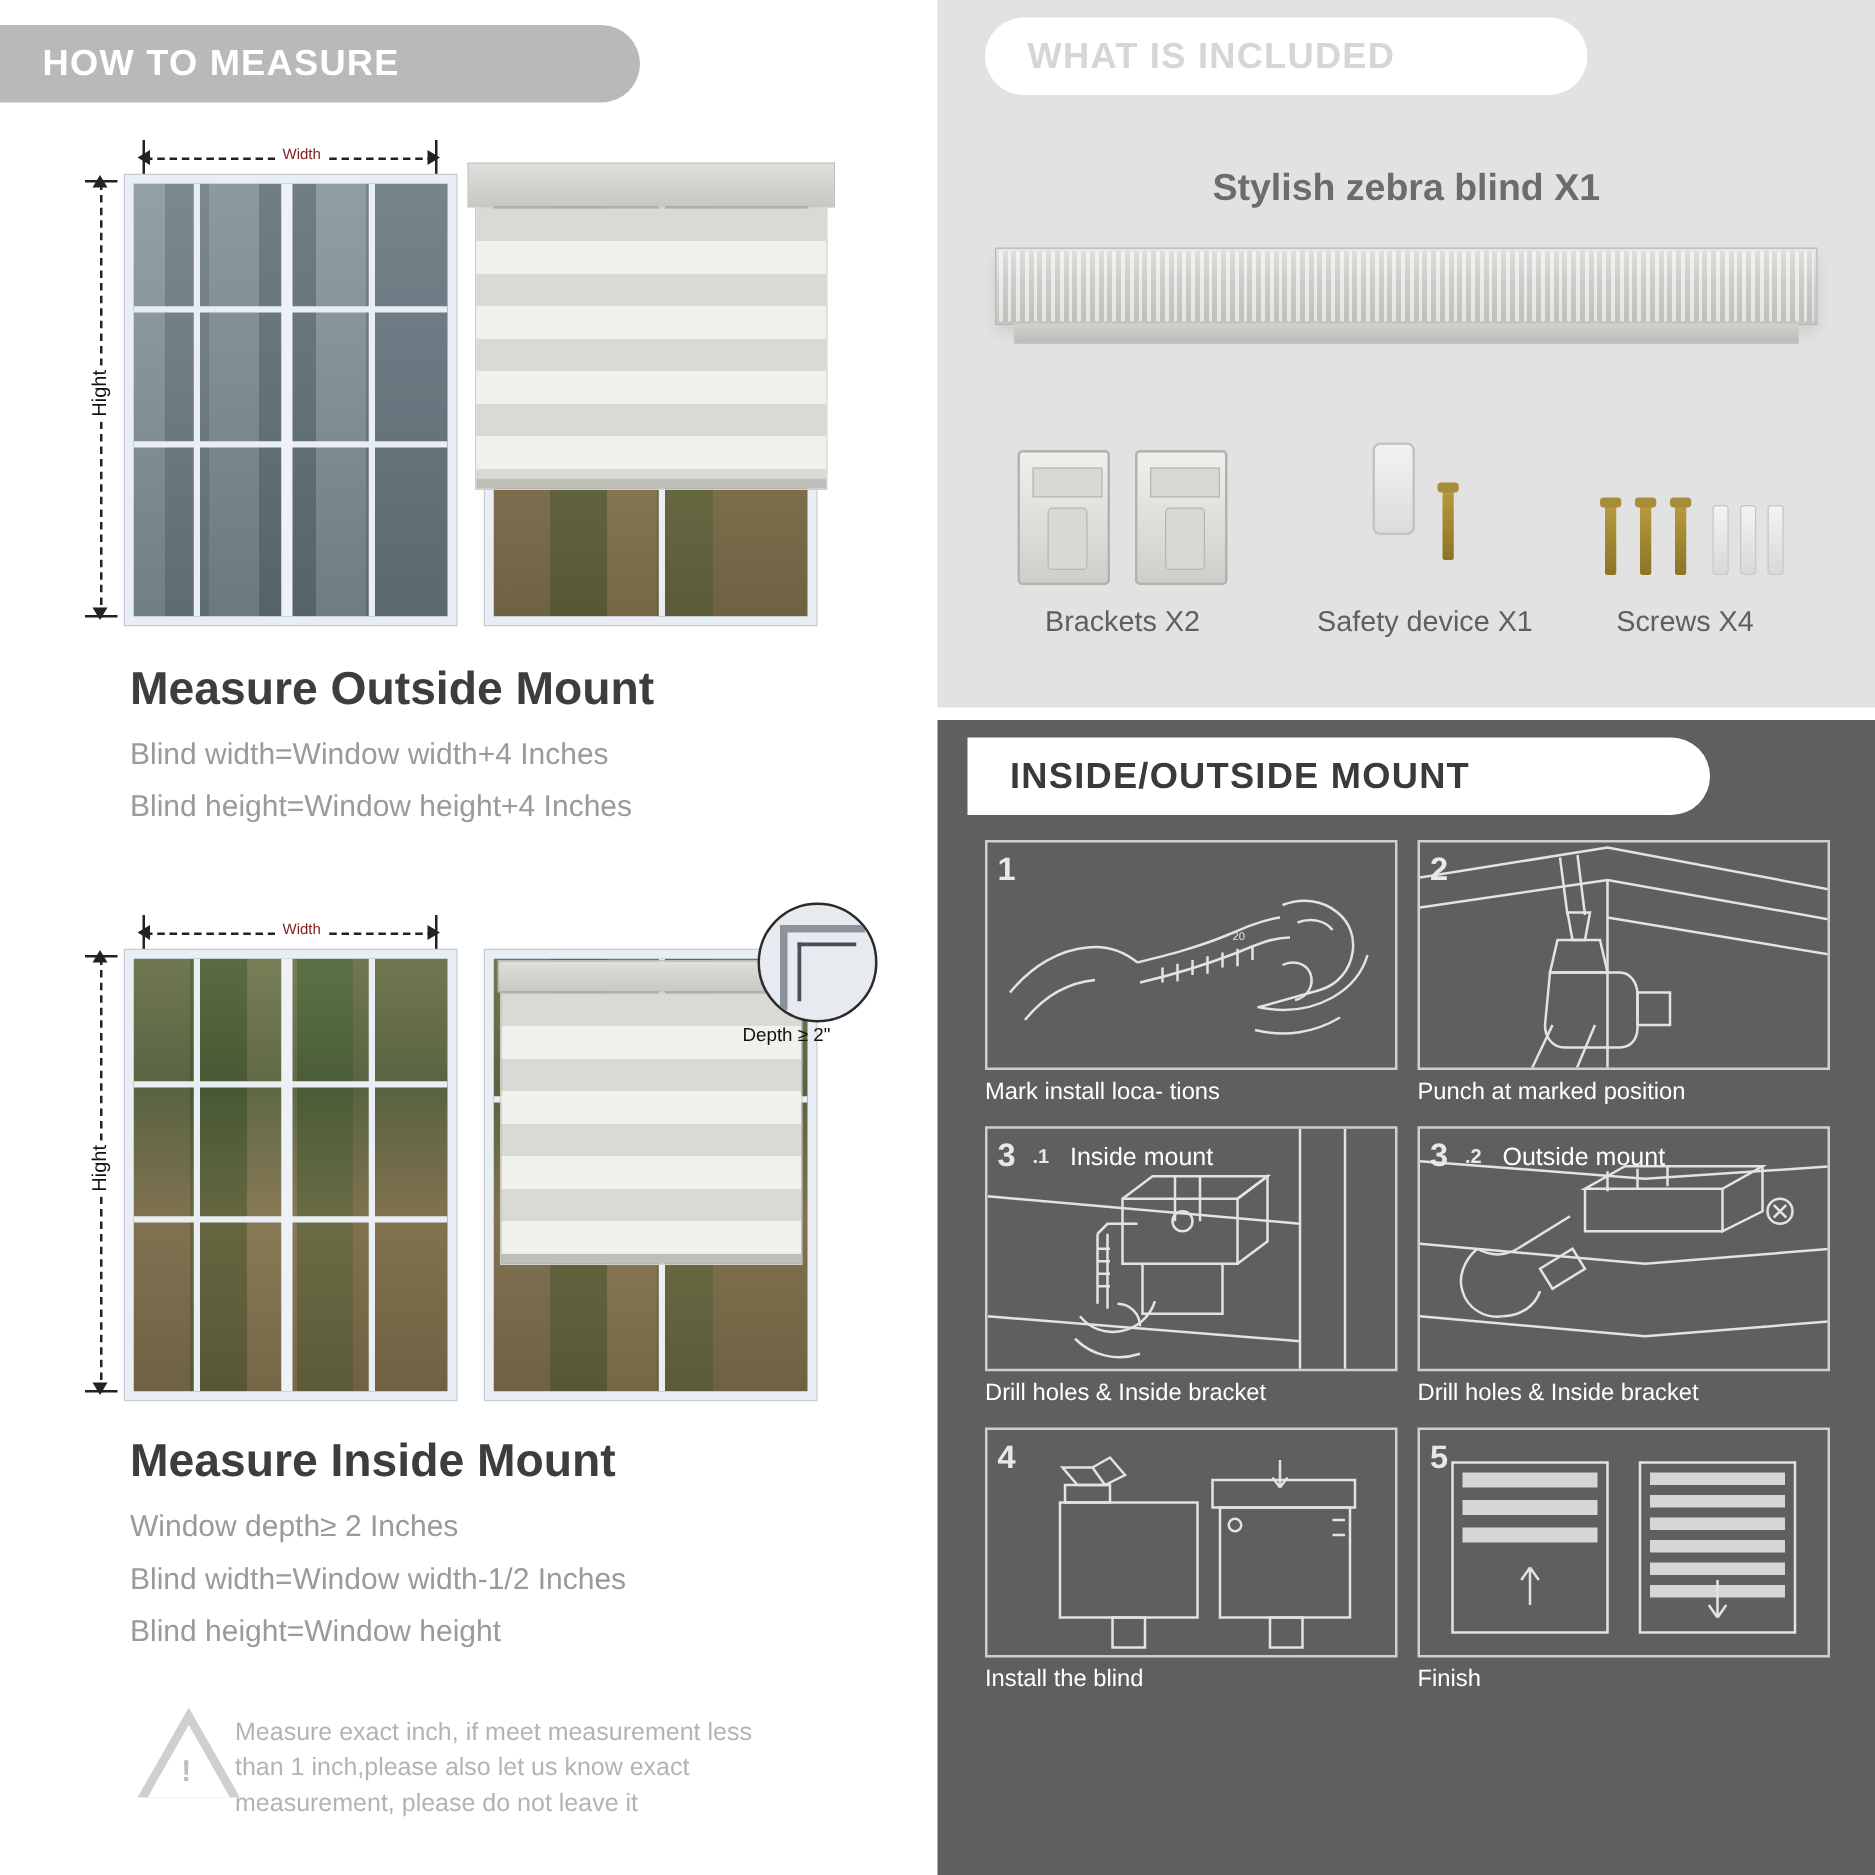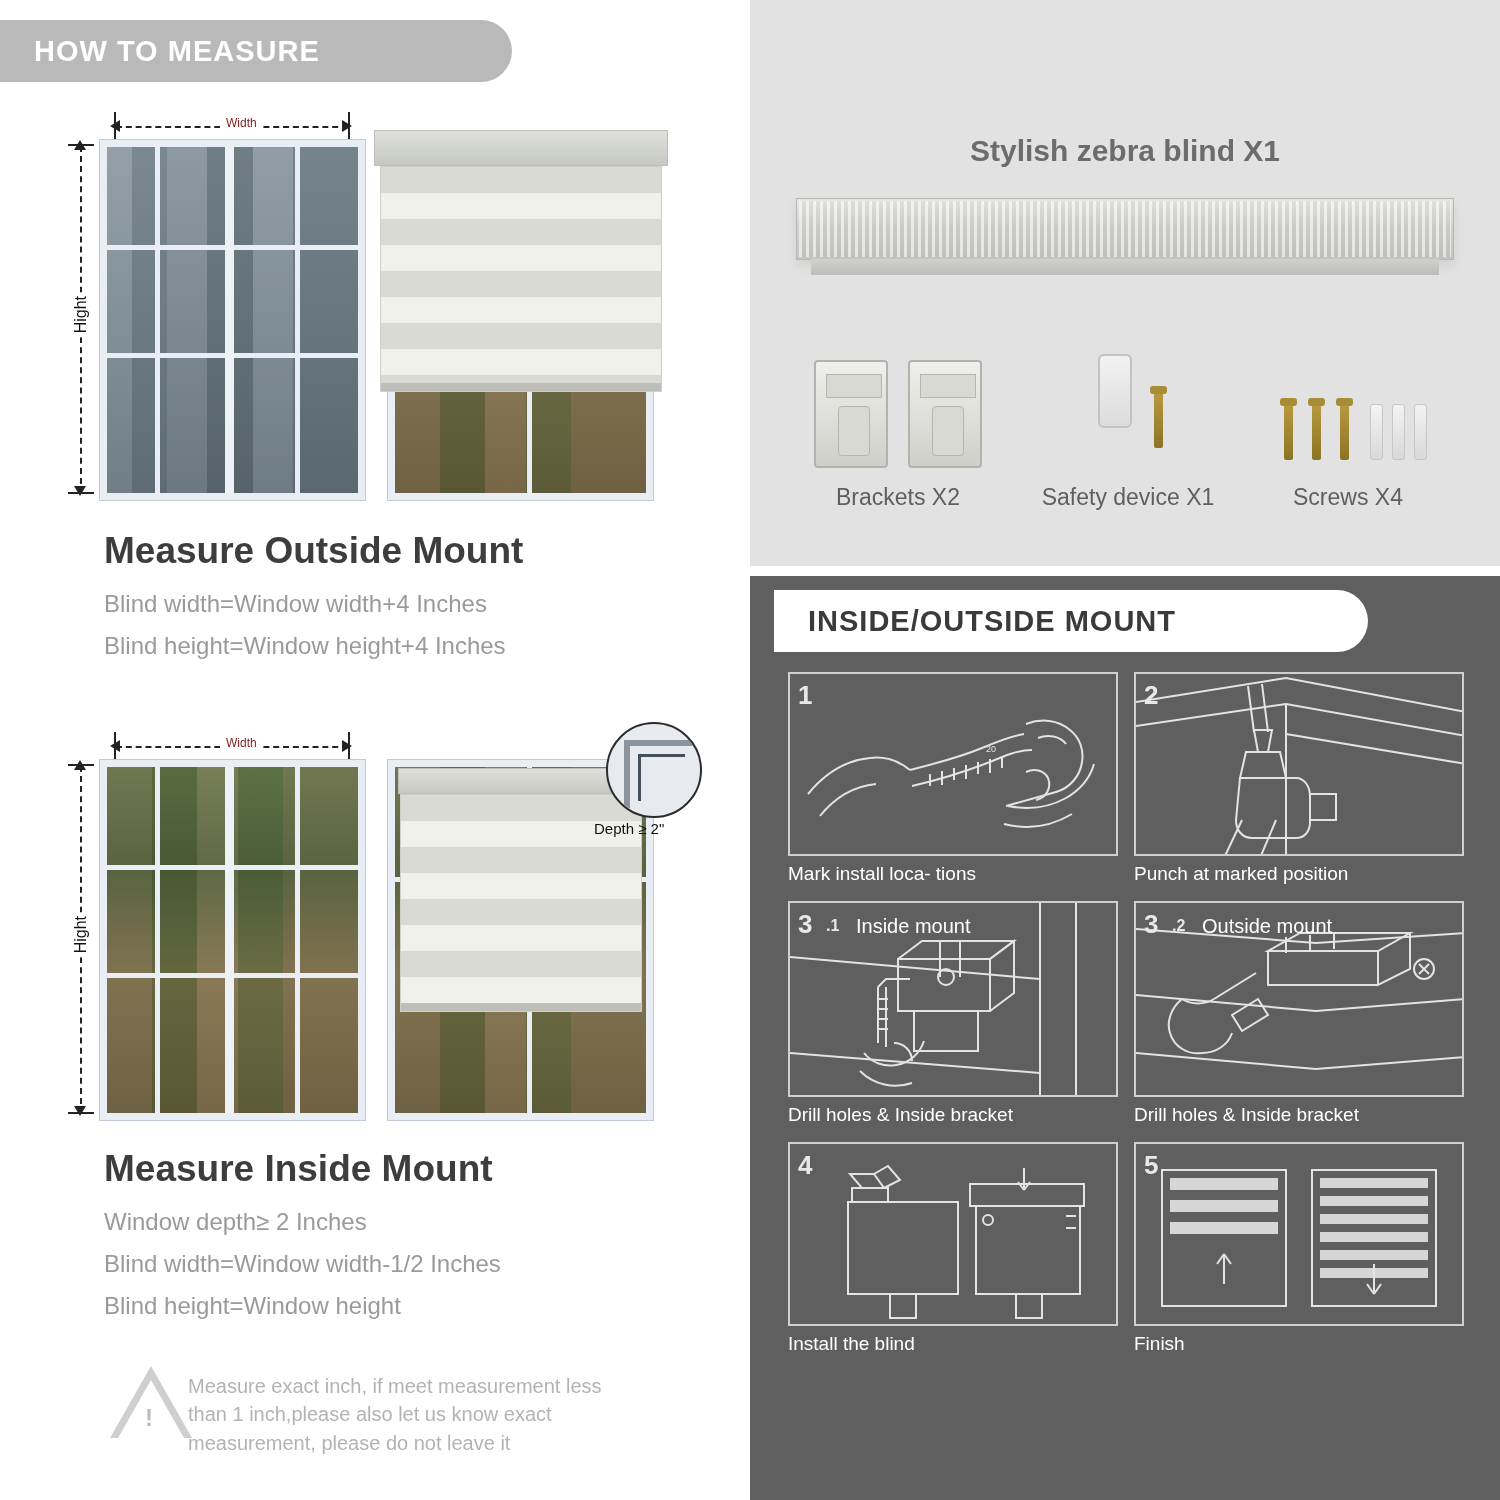--- a/index.html
+++ b/index.html
@@ -229,20 +229,23 @@
 
     <div>
       <div class="warn-tri" style="left:110px;top:1366px;"></div>
       <div class="warn-tri-in" style="left:118px;top:1380px;"></div>
       <div class="warn-excl" style="left:145px;top:1404px;">!</div>
       <div class="warn-text" style="left:188px;top:1372px;width:450px;">Measure exact inch, if meet measurement less than 1 inch,please also let us know exact measurement, please do not leave it</div>
     </div>
   </div>
 
   <div class="right-top">
+    <div class="banner banner-white" style="position:absolute;left:38px;top:14px;width:482px;border-radius:34px;">
+      <span class="banner-title">WHAT IS INCLUDED</span>
+    </div>
 
     <div class="included-title">Stylish zebra blind X1</div>
 
     <div class="railbar">
       <div class="rail-stripes"></div>
     </div>
 
     <div class="bracket" style="left:64px;top:360px;">
       <i style="left:10px;top:12px;width:54px;height:22px;"></i>
       <i style="left:22px;top:44px;width:30px;height:48px;border-radius:4px;"></i>
@@ -250,21 +253,21 @@
     <div class="bracket" style="left:158px;top:360px;">
       <i style="left:10px;top:12px;width:54px;height:22px;"></i>
       <i style="left:22px;top:44px;width:30px;height:48px;border-radius:4px;"></i>
     </div>
     <div class="part-label" style="left:20px;top:484px;width:256px;text-align:center;">Brackets X2</div>
 
     <div class="safety" style="left:348px;top:354px;"></div>
     <div class="screw" style="left:404px;top:392px;height:56px;">
       <div class="screw-head"></div>
     </div>
-    <div class="part-label" style="left:278px;top:484px;width:200px;">Safety device X1</div>
+    <div class="part-label" style="left:290px;top:484px;width:200px;">Safety device X1</div>
 
     <div class="screw" style="left:534px;top:404px;height:56px;">
         <div class="screw-head"></div>
       </div>
     <div class="screw" style="left:562px;top:404px;height:56px;">
         <div class="screw-head"></div>
       </div>
     <div class="screw" style="left:590px;top:404px;height:56px;">
         <div class="screw-head"></div>
       </div>

